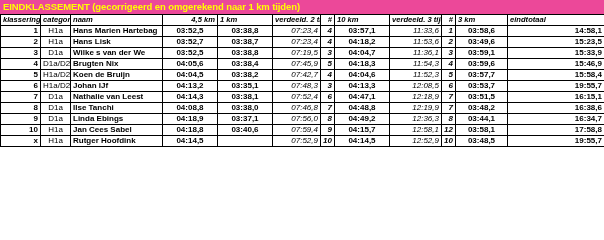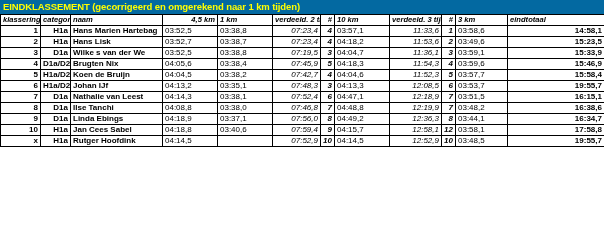--- a/index.html
+++ b/index.html
@@ -43,23 +43,23 @@
   thead th{
     font-weight:bold;
     text-align:left;
     font-size:7.6px;
     background:#ffffff;
     font-style:italic;
   }
   th.num, td.num{text-align:right;}
   th.ital, td.ital{font-style:italic;text-align:right;}
   td.rank{text-align:right;font-weight:bold;}
-  td.cat{text-align:right;font-weight:bold;}
+  td.cat{text-align:center;font-weight:normal;}
   td.name{text-align:left;font-weight:bold;}
-  td.tm{text-align:left;font-weight:normal;}
+  td.tm{text-align:center;font-weight:bold;}
   td.pos{text-align:right;font-weight:bold;font-style:italic;}
   td.tot{text-align:right;font-weight:bold;}
 
   col.c-rank{width:40px;}
   col.c-cat{width:30px;}
   col.c-name{width:92px;}
   col.c-t1{width:55px;}
   col.c-t2{width:55px;}
   col.c-cum1{width:48px;}
   col.c-p1{width:14px;}
@@ -67,21 +67,21 @@
   col.c-cum2{width:52px;}
   col.c-p2{width:14px;}
   col.c-t4{width:52px;}
   col.c-tot{width:97px;}
 </style>
 </head>
 <body>
 
 <div class="sheet">
 
-  <div class="title-bar" style="background: #0369a1; color: rgb(255, 255, 0);">EINDKLASSEMENT (gecorrigeerd en omgerekend naar 1 km tijden)</div>
+  <div class="title-bar" style="background: #ec4899; color: rgb(255, 255, 0);">EINDKLASSEMENT (gecorrigeerd en omgerekend naar 1 km tijden)</div>
 
   <table class="grid">
     <colgroup>
       <col class="c-rank">
         <col class="c-cat">
         <col class="c-name">
       <col class="c-t1">
         <col class="c-t2">
         <col class="c-cum1">
         <col class="c-p1">

